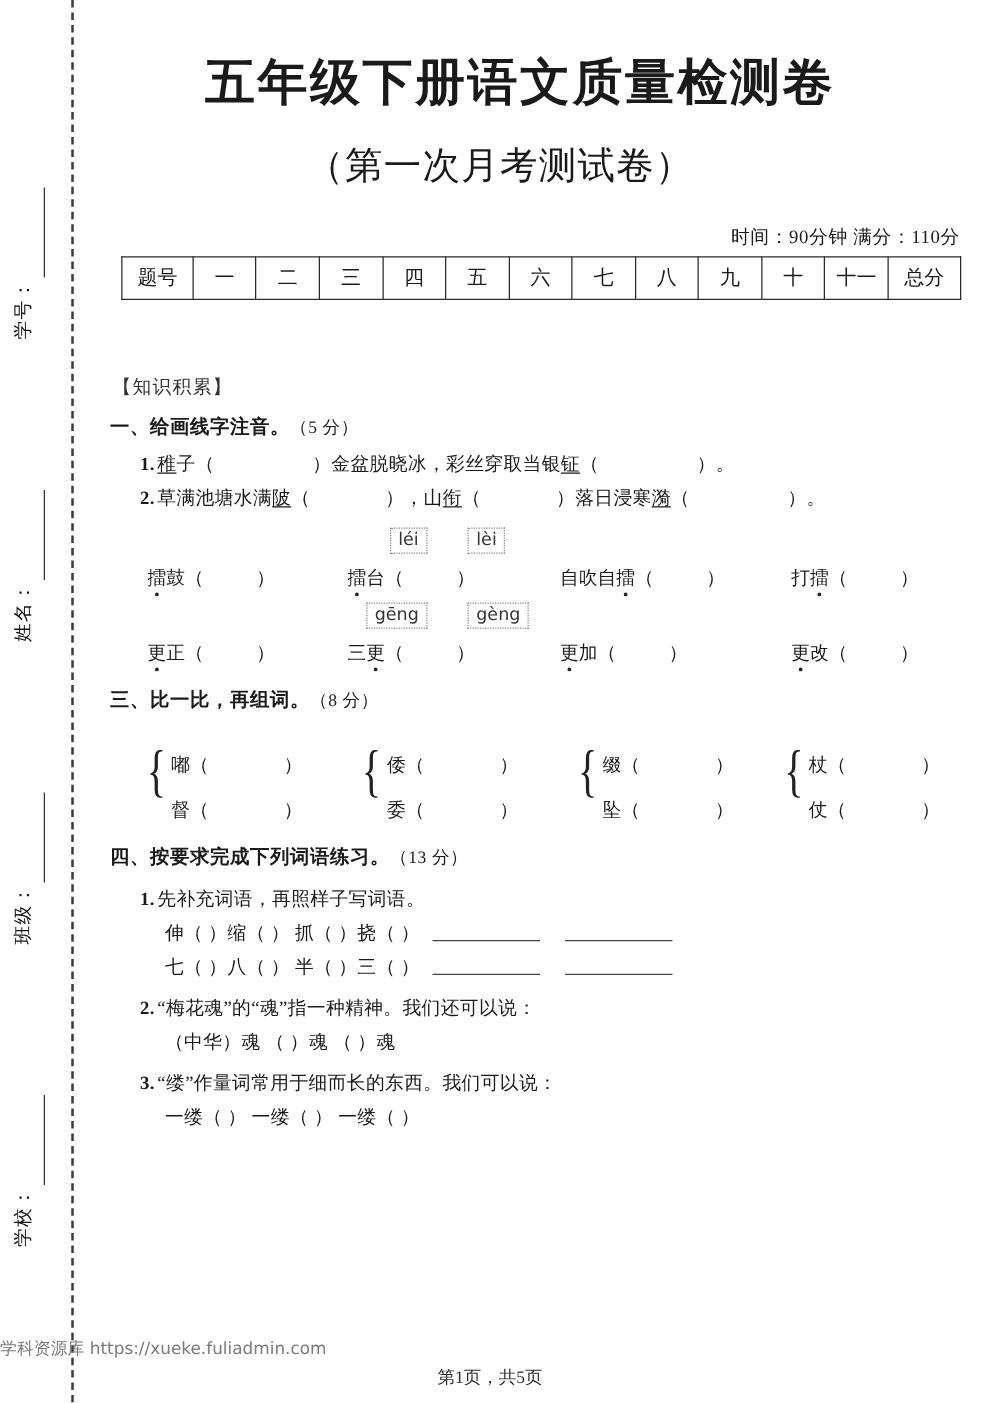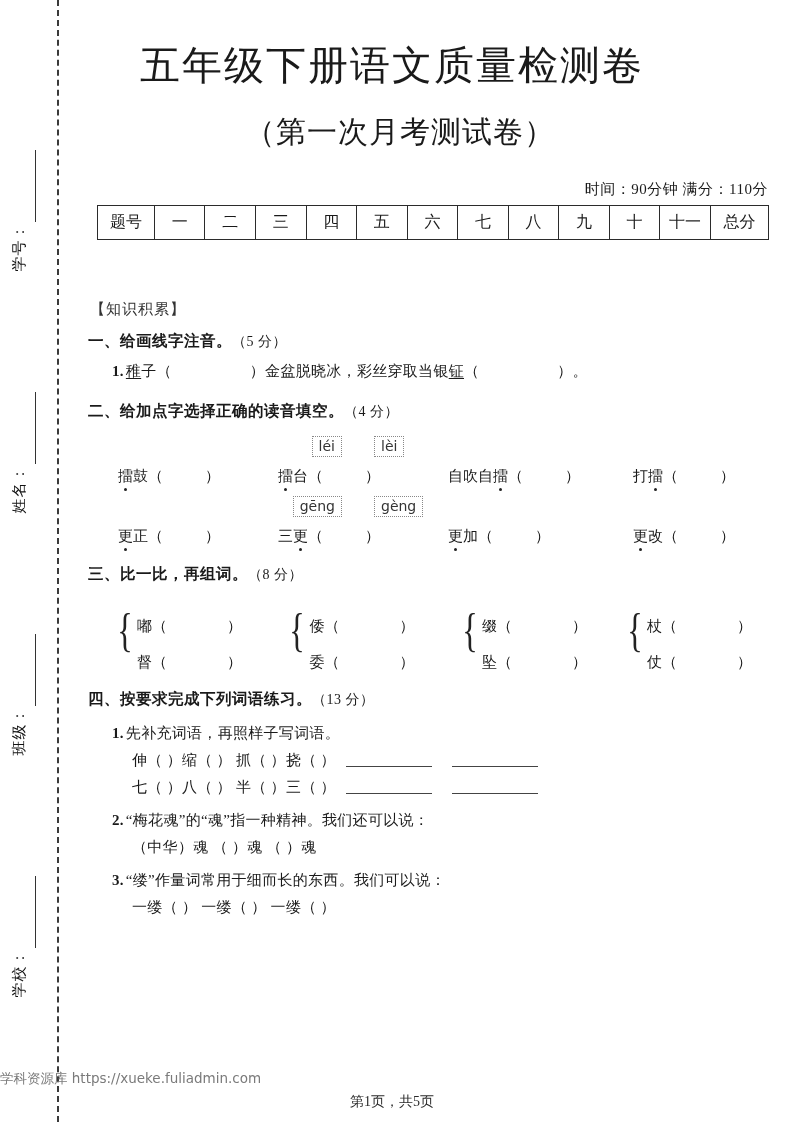--- a/index.html
+++ b/index.html
@@ -28,24 +28,24 @@
     font-size:15px;letter-spacing:1px;color:#111;
     white-space:nowrap;
   }
   .vline{
     position:absolute;left:35px;width:0;height:72px;
     border-left:1px solid #333;
   }
 
   
   .title{
-    position:absolute;left:72px;top:38px;width:640px;
-    text-align:center;
-    font-family:"Liberation Serif","DejaVu Serif",serif;
-    font-size:40px;font-weight:400;letter-spacing:2px;
+    position:absolute;left:96px;top:38px;width:640px;
+    text-align:center;
+    font-family:"Liberation Serif","DejaVu Serif",serif;
+    font-size:40px;font-weight:700;letter-spacing:2px;
     white-space:nowrap;
   }
   .subtitle{
     position:absolute;left:80px;top:112px;width:640px;
     text-align:center;
     font-family:"Liberation Serif","DejaVu Serif",serif;
     font-size:30px;font-weight:400;letter-spacing:1px;
     white-space:nowrap;
   }
   .examinfo{
@@ -218,24 +218,24 @@
   <div class="content">
 
     <div class="bracketline">【知识积累】</div>
 
     <div class="sec-h">
       <span>一、给画线字注音。</span><span class="pts">（5 分）</span>
     </div>
     <div class="qline indent1">
       <span class="num">1.</span><span class="u">稚</span><span>子（</span><span class="blank-lg"></span><span>）金盆脱晓冰，彩丝穿取当银</span><span class="u">钲</span><span>（</span><span class="blank-lg"></span><span>）。</span>
     </div>
-
-    <div class="sec-h" style="margin-top:20px;">
-      <span>二、给加点字选择正确的读音填空。</span><span class="pts">（4 分）</span>
-    </div>
+    <div class="qline indent1">
+      <span class="num">2.</span><span>草满池塘水满</span><span class="u">陂</span><span>（</span><span class="blank-md"></span><span>），山</span><span class="u">衔</span><span>（</span><span class="blank-md"></span><span>）落日浸寒</span><span class="u">漪</span><span>（</span><span class="blank-lg"></span><span>）。</span>
+    </div>
+
 
     <div class="pyrow" style="padding-right:150px;">
       <span class="pychip">léi</span>
       <span class="pychip">lèi</span>
     </div>
     <div class="wordrow">
       <span class="item" style="width:160px;"><span></span><span class="dotu">擂</span><span>鼓（</span><span class="blank-sm"></span><span>）</span></span>
       <span class="item" style="width:170px;"><span></span><span class="dotu">擂</span><span>台（</span><span class="blank-sm"></span><span>）</span></span>
       <span class="item" style="width:185px;"><span>自吹自</span><span class="dotu">擂</span><span>（</span><span class="blank-sm"></span><span>）</span></span>
       <span class="item"><span>打</span><span class="dotu">擂</span><span>（</span><span class="blank-sm"></span><span>）</span></span>

